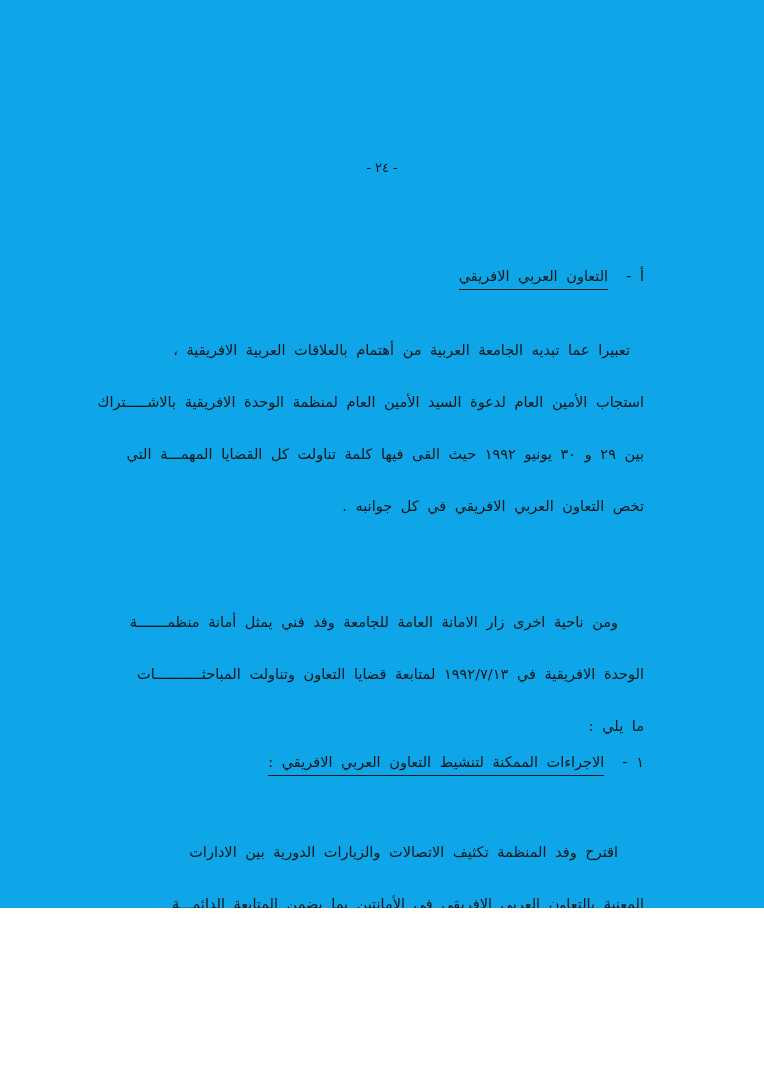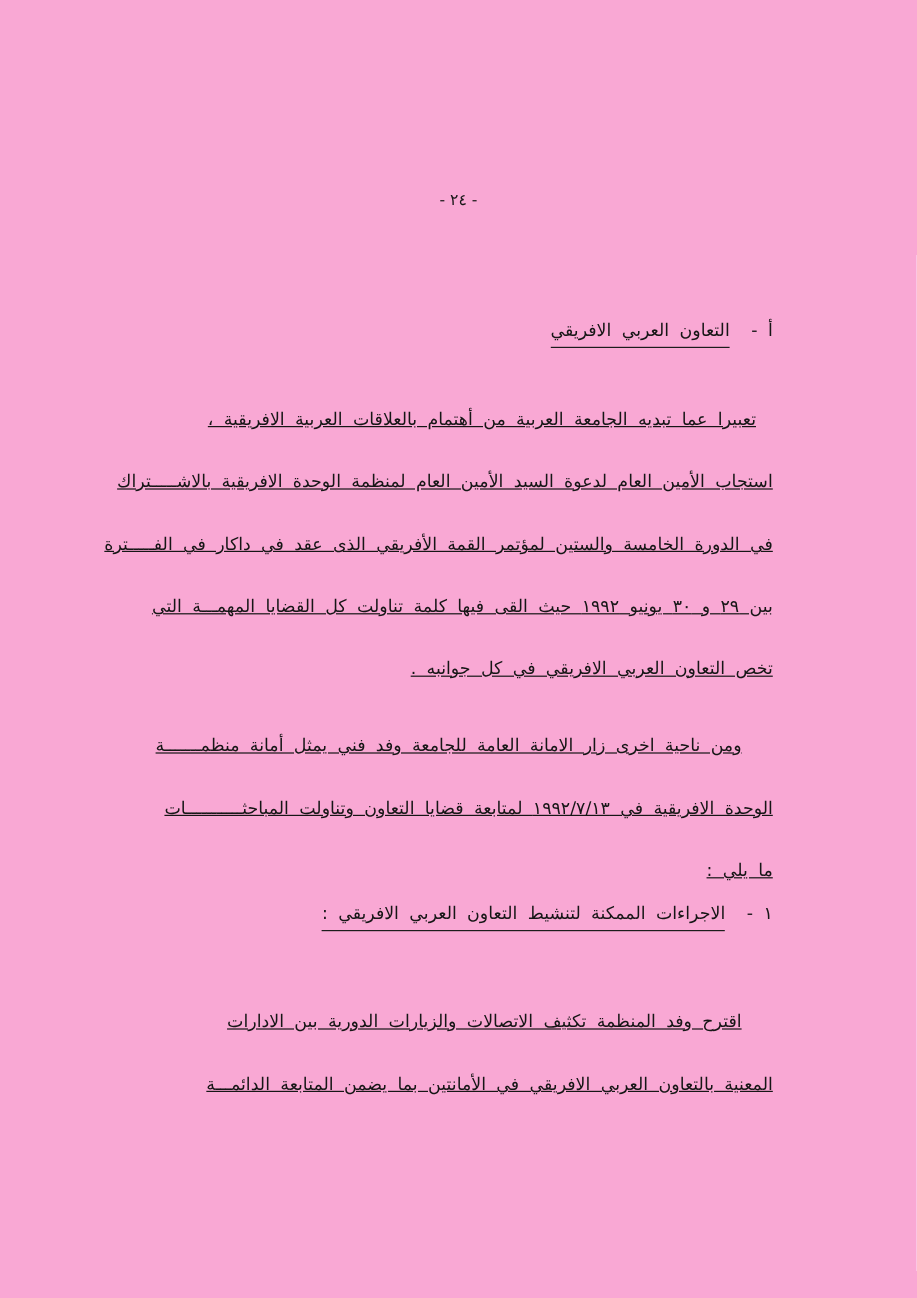--- a/index.html
+++ b/index.html
@@ -4,22 +4,22 @@
 <style>
   * { box-sizing: border-box; }
   html, body {
     margin: 0;
     padding: 0;
     background: #ffffff;
   }
   .page {
     position: relative;
     width: 764px;
-    height: 1082px;
-    background: #f9a8d4;
+    height: 908px;
+    background: #0ea5e9;
     font-family: "DejaVu Sans", sans-serif;
     color: #161616;
     overflow: hidden;
   }
   .page-number {
     position: absolute;
     top: 160px;
     left: 0;
     right: 0;
     text-align: center;
@@ -50,40 +50,38 @@
     width: 524px;
     direction: rtl;
     text-align: right;
     font-size: 14.5px;
     word-spacing: 4px;
   }
   .line {
     line-height: 52px;
     height: 52px;
     white-space: nowrap;
-    text-decoration: underline;
   }
   .indent-sm { padding-right: 14px; }
   .indent-md { padding-right: 26px; }
 </style>
 </head>
 <body>
 
 <div class="page">
 
   <div class="page-number">- ٢٤ -</div>
 
   <div class="heading" style="top:268px">
     <span class="marker">أ -</span><span class="title">التعاون العربي الافريقي</span>
   </div>
 
   <div class="content-block" style="top:324px">
     <div class="line indent-sm">تعبيرا عما تبديه الجامعة العربية من أهتمام بالعلاقات العربية الافريقية ،</div>
     <div class="line">استجاب الأمين العام لدعوة السيد الأمين العام لمنظمة الوحدة الافريقية بالاشـــــتراك</div>
-    <div class="line">في الدورة الخامسة والستين لمؤتمر القمة الأفريقي الذى عقد في داكار في الفـــــترة</div>
     <div class="line">بين ٢٩ و ٣٠ يونيو ١٩٩٢ حيث القى فيها كلمة تناولت كل القضايا المهمـــة التي</div>
     <div class="line">تخص التعاون العربي الافريقي في كل جوانبه .</div>
   </div>
 
   <div class="content-block" style="top:596px">
     <div class="line indent-md">ومن ناحية اخرى زار الامانة العامة للجامعة وفد فني يمثل أمانة منظمـــــــة</div>
     <div class="line">الوحدة الافريقية في ١٩٩٢/٧/١٣ لمتابعة قضايا التعاون وتناولت المباحثـــــــــــات</div>
     <div class="line">ما يلي :</div>
   </div>
 

